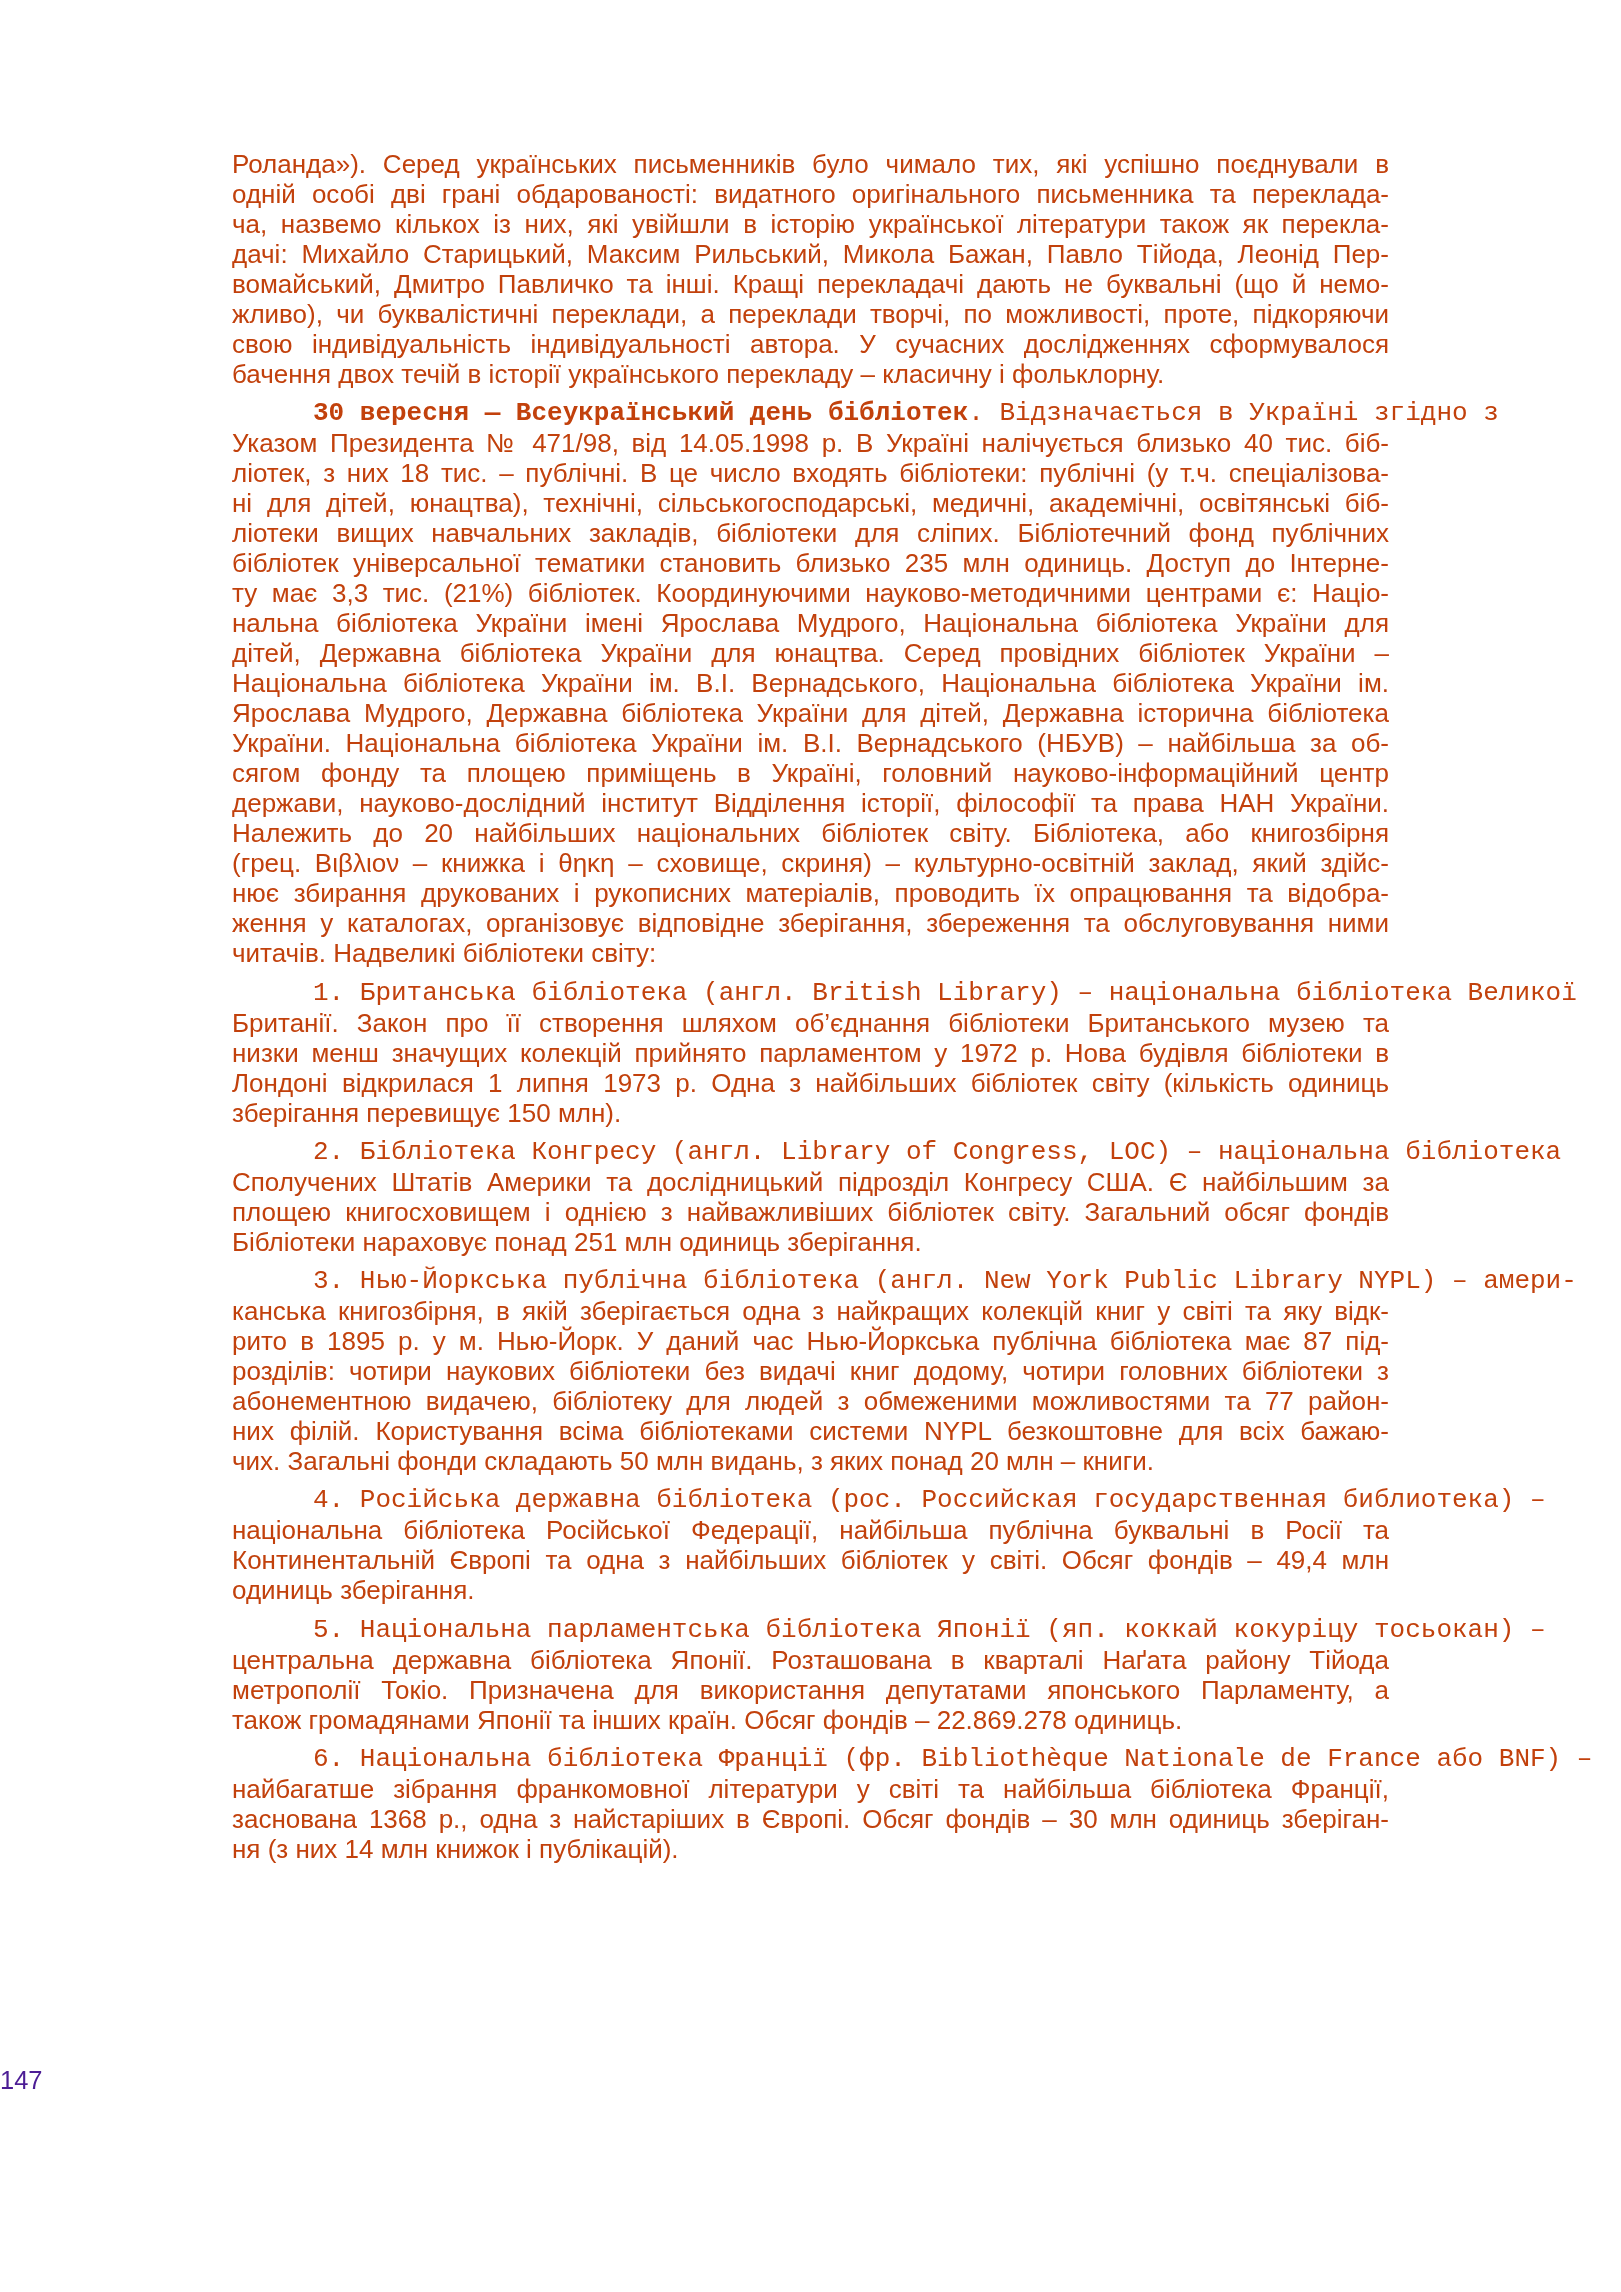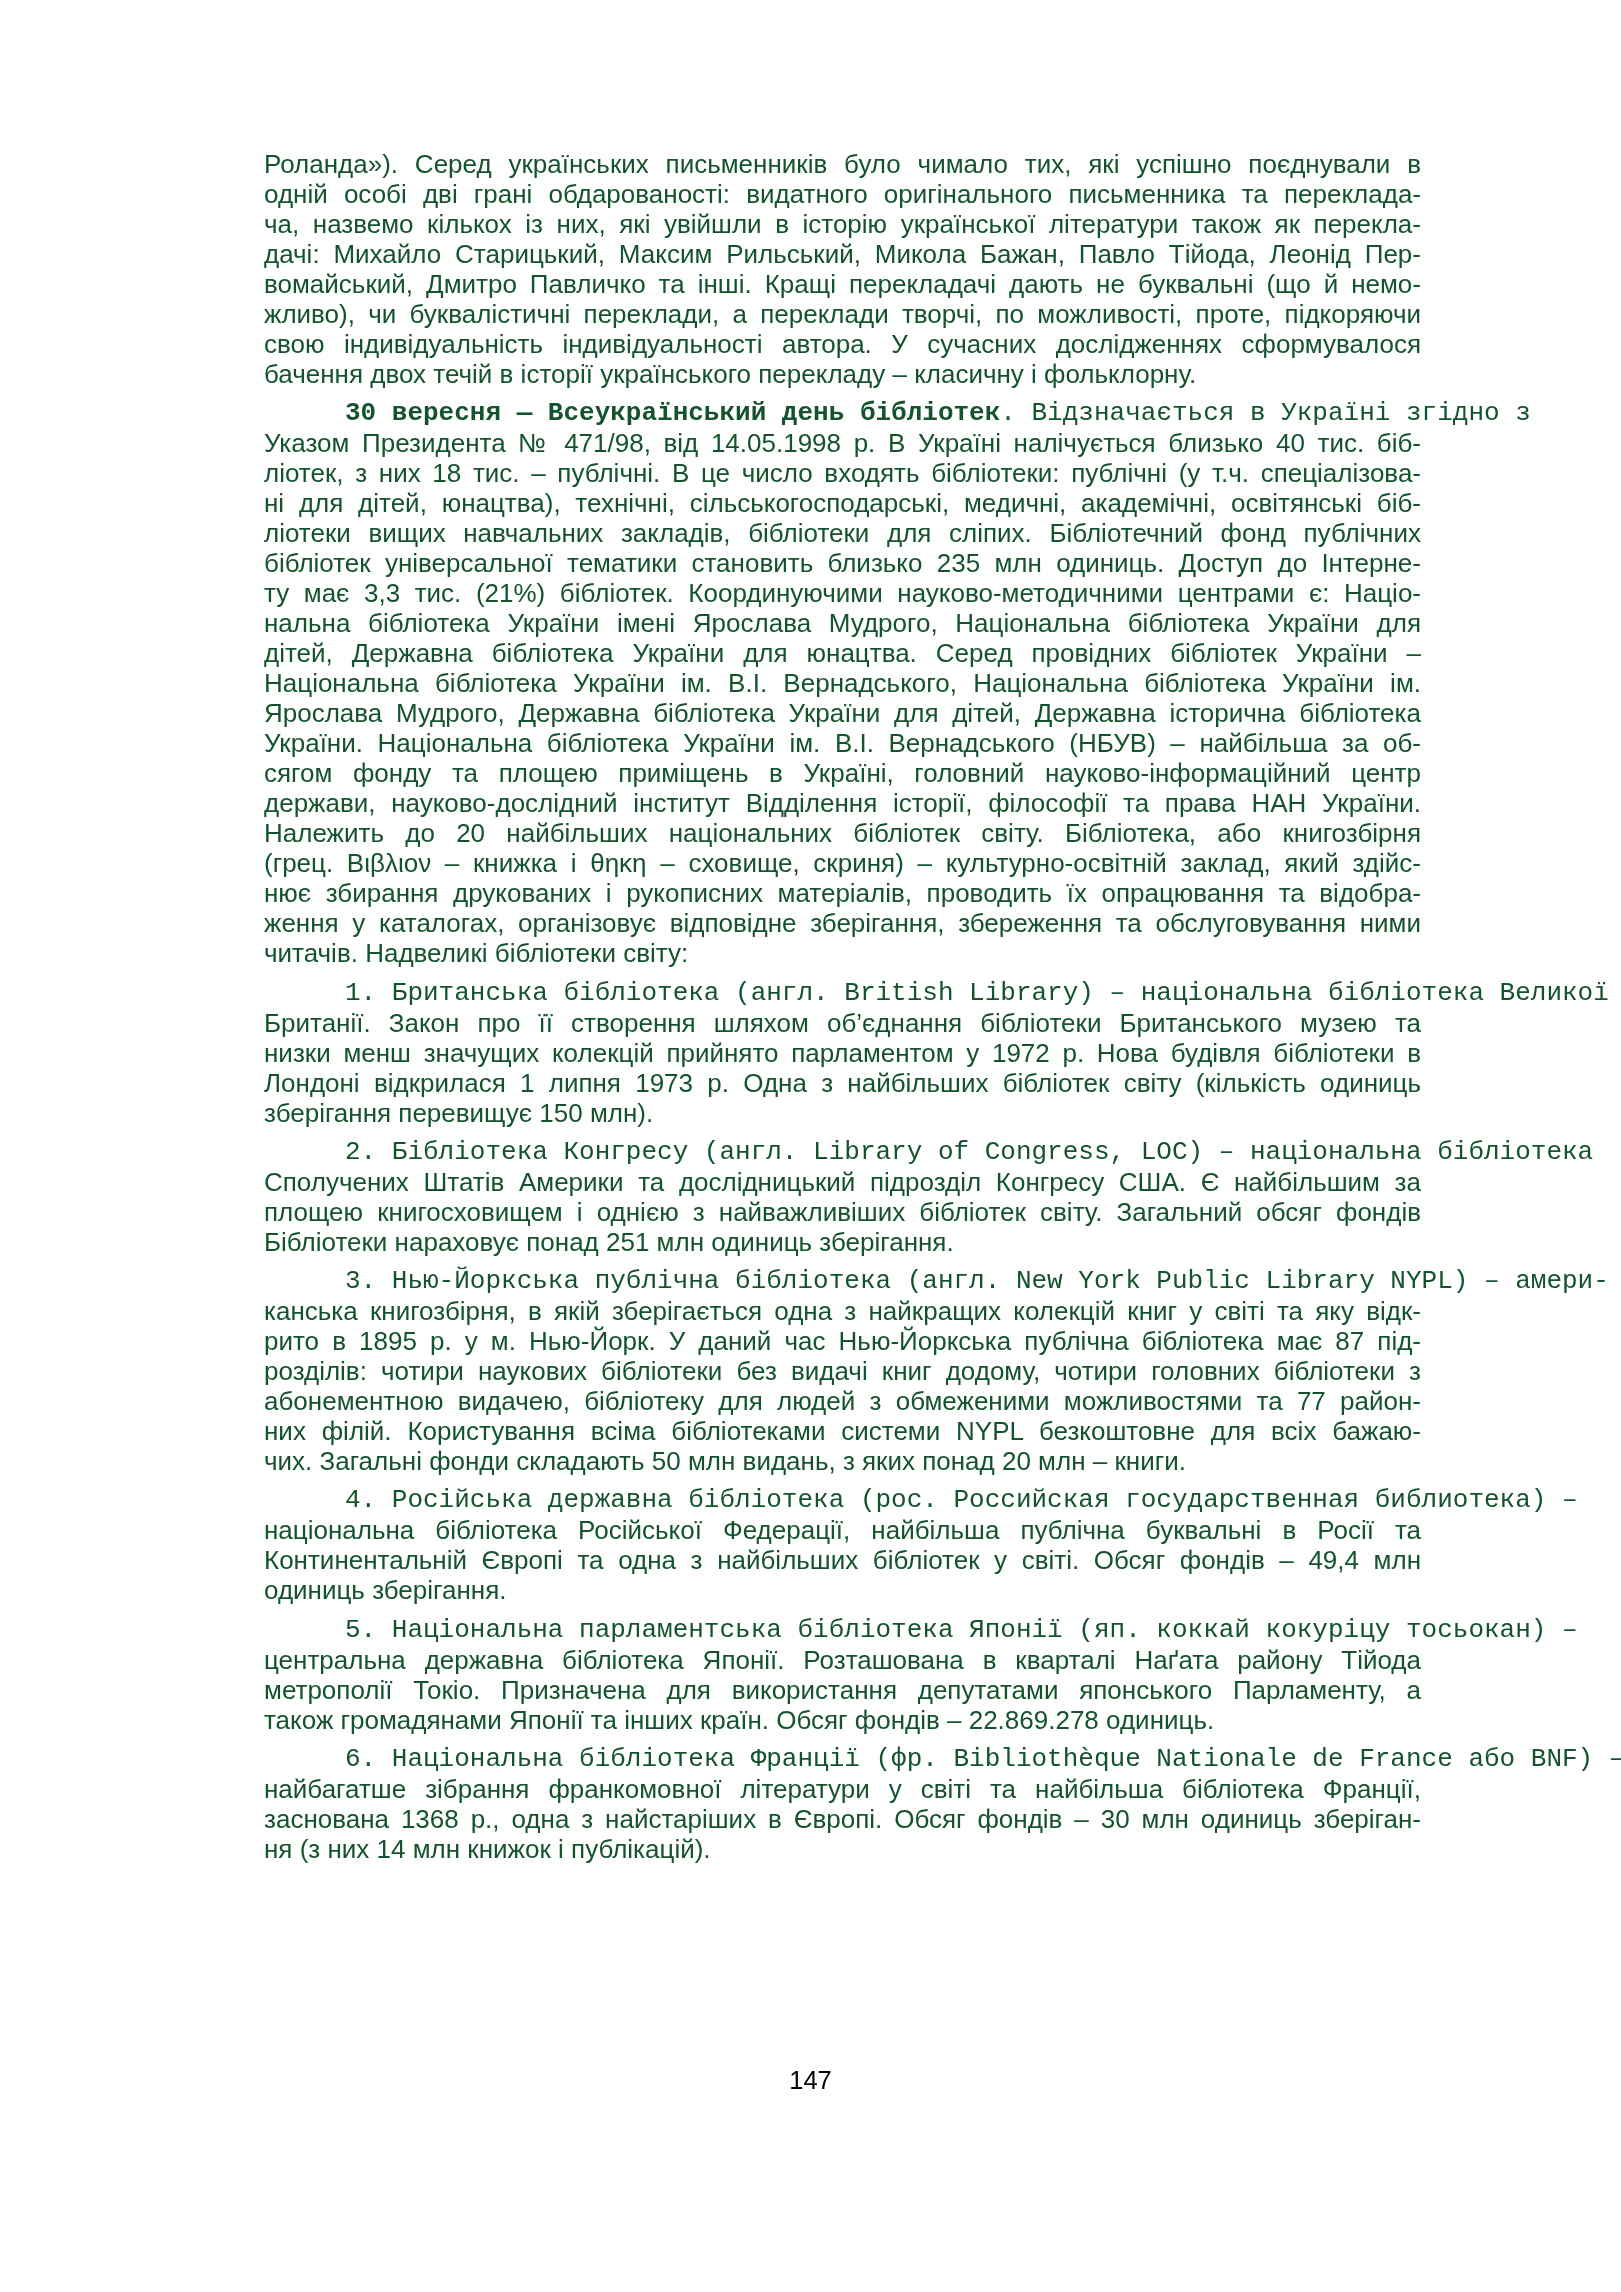--- a/index.html
+++ b/index.html
@@ -1,33 +1,33 @@
 <!DOCTYPE html>
 <html><head>
 <meta charset="utf-8">
 <style>
   html, body { margin: 0; padding: 0; background: #ffffff; }
   body { width: 1621px; height: 2293px; position: relative; overflow: hidden; }
   .page {
     position: absolute; left: 232px; top: 149px; width: 1157px;
     font-family: "Liberation Sans", sans-serif;
-    font-size: 26px; line-height: 30px; color: #14532d; margin-left: 32px;
+    font-size: 26px; line-height: 30px; color: #c2410c;
   }
   .para { margin: 0 0 9.3px 0; }
   .line {
     display: block; white-space: nowrap;
     text-align: justify; text-align-last: justify;
     height: 30px; overflow: visible;
   }
   .line.last { text-align-last: left; }
   .line.indent { padding-left: 81px; font-family: Liberation Mono, monospace; }
   .bold { font-weight: bold; }
   .page-number {
-    position: absolute; left: 0; width: 1621px; top: 2066px; text-align: center;
-    font-family: "Liberation Sans", sans-serif; font-size: 25.5px; color: #000000;
+    position: absolute; left: 0; width: 1621px; top: 2066px; text-align: left;
+    font-family: "Liberation Sans", sans-serif; font-size: 25.5px; color: #4c1d95;
   }
 </style>
 </head>
 <body>
 
 <div class="page">
 
   <p class="para">
     <span class="line">Роланда»). Серед українських письменників було чимало тих, які успішно поєднували в</span>
     <span class="line">одній особі дві грані обдарованості: видатного оригінального письменника та переклада-</span>

